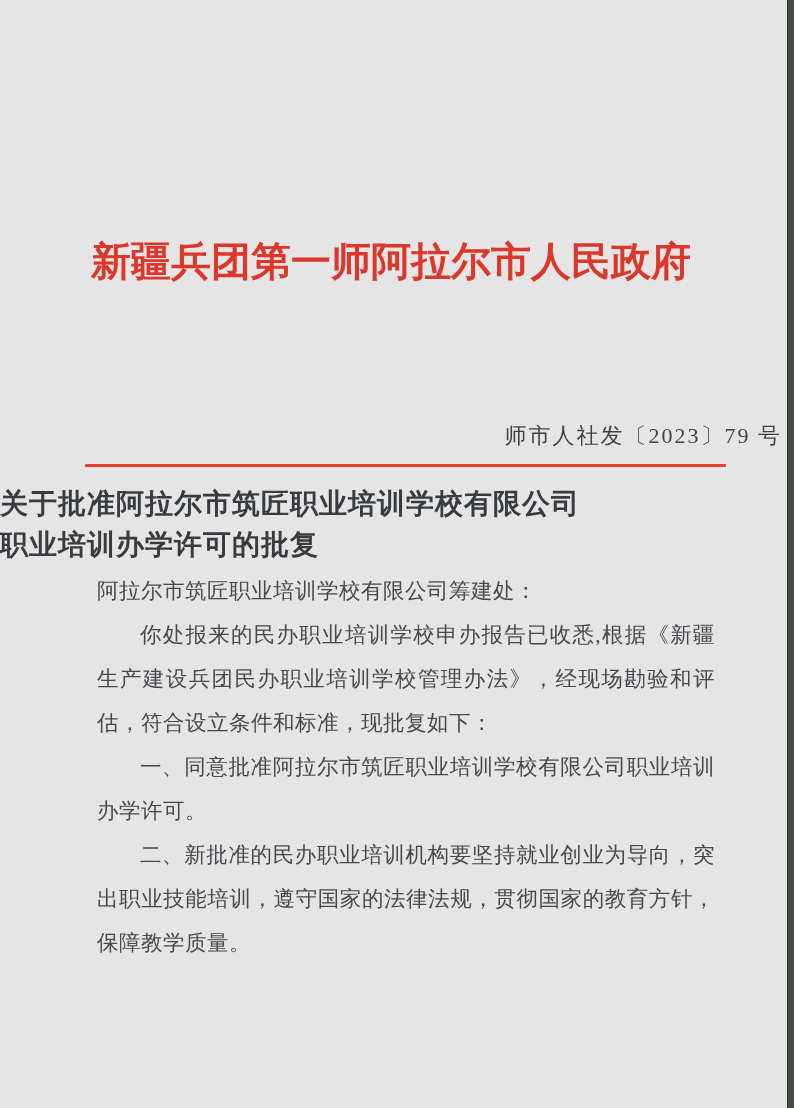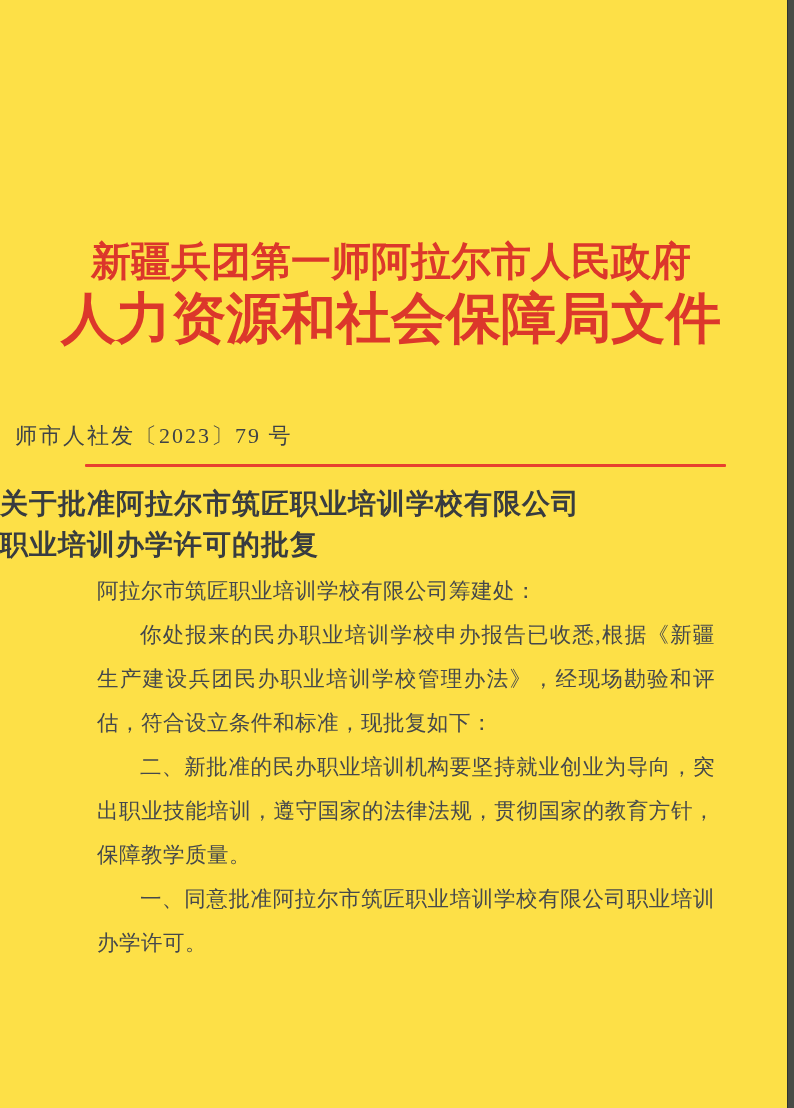--- a/index.html
+++ b/index.html
@@ -4,21 +4,21 @@
 <style>
   html, body {
     margin: 0;
     padding: 0;
     background: #ffffff;
   }
   .page {
     position: relative;
     width: 794px;
     height: 1108px;
-    background: #fde047;
+    background: #e5e5e5;
     overflow: hidden;
     font-family: "Liberation Serif", "DejaVu Serif", serif;
   }
   .scan-edge {
     position: absolute;
     top: 0;
     right: 0;
     width: 6px;
     height: 1108px;
     border-left: 1px solid #2e322e;
@@ -38,23 +38,23 @@
   }
   .letterhead-line2 {
     font-size: 55px;
     line-height: 1.15;
     margin-top: 1px;
     letter-spacing: 0px;
   }
   .docnum {
     position: absolute;
     top: 421px;
-    left: 15px;
+    left: 0;
     right: 12px;
-    text-align: left;
+    text-align: right;
     font-size: 22px;
     letter-spacing: 2px;
     line-height: 30px;
   }
   .red-rule {
     position: absolute;
     top: 464px;
     left: 85px;
     width: 641px;
     height: 3px;
@@ -90,32 +90,31 @@
 </style>
 </head>
 <body>
 
 <div class="page">
 
   <div class="scan-edge" style="background: rgb(71, 75, 70);"></div>
 
   <div class="letterhead">
     <div class="letterhead-line1" style="color: rgb(220, 55, 43);">新疆兵团第一师阿拉尔市人民政府</div>
-    <div class="letterhead-line2" style="color: rgb(220, 55, 43);">人力资源和社会保障局文件</div>
   </div>
 
   <div class="docnum" style="color: rgb(63, 67, 71);">师市人社发〔2023〕79 号</div>
 
   <div class="red-rule" style="background: rgb(232, 64, 47);"></div>
 
   <div class="doc-title">
     <div style="color: rgb(56, 60, 64);">关于批准阿拉尔市筑匠职业培训学校有限公司</div>
     <div style="color: rgb(56, 60, 64);">职业培训办学许可的批复</div>
   </div>
 
   <div class="doc-body" style="color: rgb(69, 72, 76);">
     <p class="salutation">阿拉尔市筑匠职业培训学校有限公司筹建处：</p>
     <p class="para">你处报来的民办职业培训学校申办报告已收悉,根据《新疆生产建设兵团民办职业培训学校管理办法》，经现场勘验和评估，符合设立条件和标准，现批复如下：</p>
+    <p class="para">一、同意批准阿拉尔市筑匠职业培训学校有限公司职业培训办学许可。</p>
     <p class="para">二、新批准的民办职业培训机构要坚持就业创业为导向，突出职业技能培训，遵守国家的法律法规，贯彻国家的教育方针，保障教学质量。</p>
-    <p class="para">一、同意批准阿拉尔市筑匠职业培训学校有限公司职业培训办学许可。</p>
   </div>
 
 </div>
 
 </body></html>

